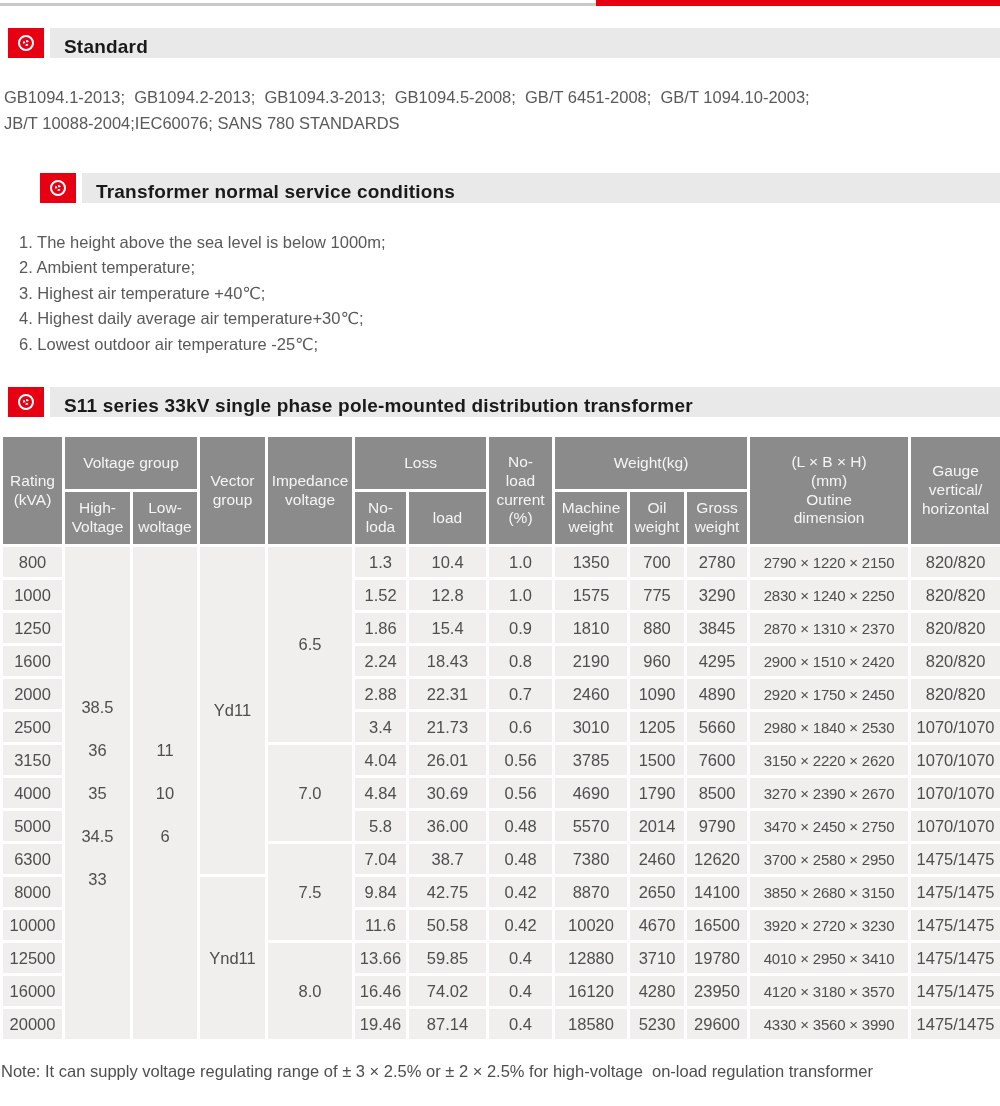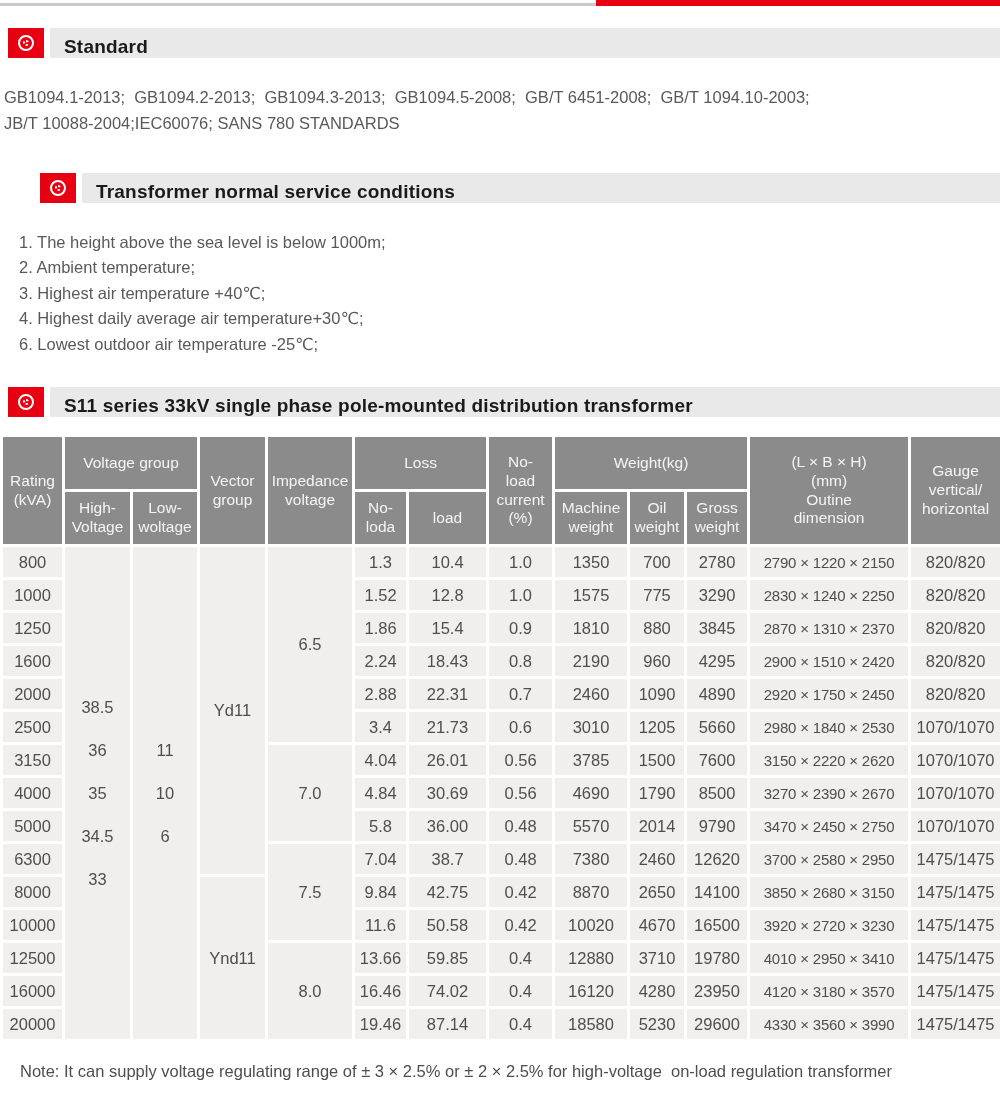--- a/index.html
+++ b/index.html
@@ -47,21 +47,21 @@
   thead tr{height:55px;}
   tbody tr{height:33px;}
   th{background:var(--th-bg);color:#f5f5f5;font-weight:normal;font-size:15.5px;line-height:1.22;
      border:3px solid #fff;text-align:center;vertical-align:middle;white-space:pre-line;padding:1px 0;}
   td{background:var(--td-bg);color:var(--text-cell);font-size:16.5px;border:3px solid #fff;
      text-align:center;vertical-align:middle;white-space:pre-line;padding:0;}
   td.stack{line-height:43px;}
   td.col-dim{font-size:15px;letter-spacing:-0.2px;}
 
   
-  .note{margin:20px 0 0 0;padding-left:20px;color:var(--text-cell);font-size:16.5px;white-space:pre-wrap;}
+  .note{margin:20px 0 0 0;padding-left:1px;color:var(--text-cell);font-size:16.5px;white-space:pre-wrap;}
 </style>
 </head>
 <body>
 
 <div class="page">
 
   <div class="topbar">
     <div class="topbar-gray"></div>
     <div class="topbar-red"></div>
   </div>

